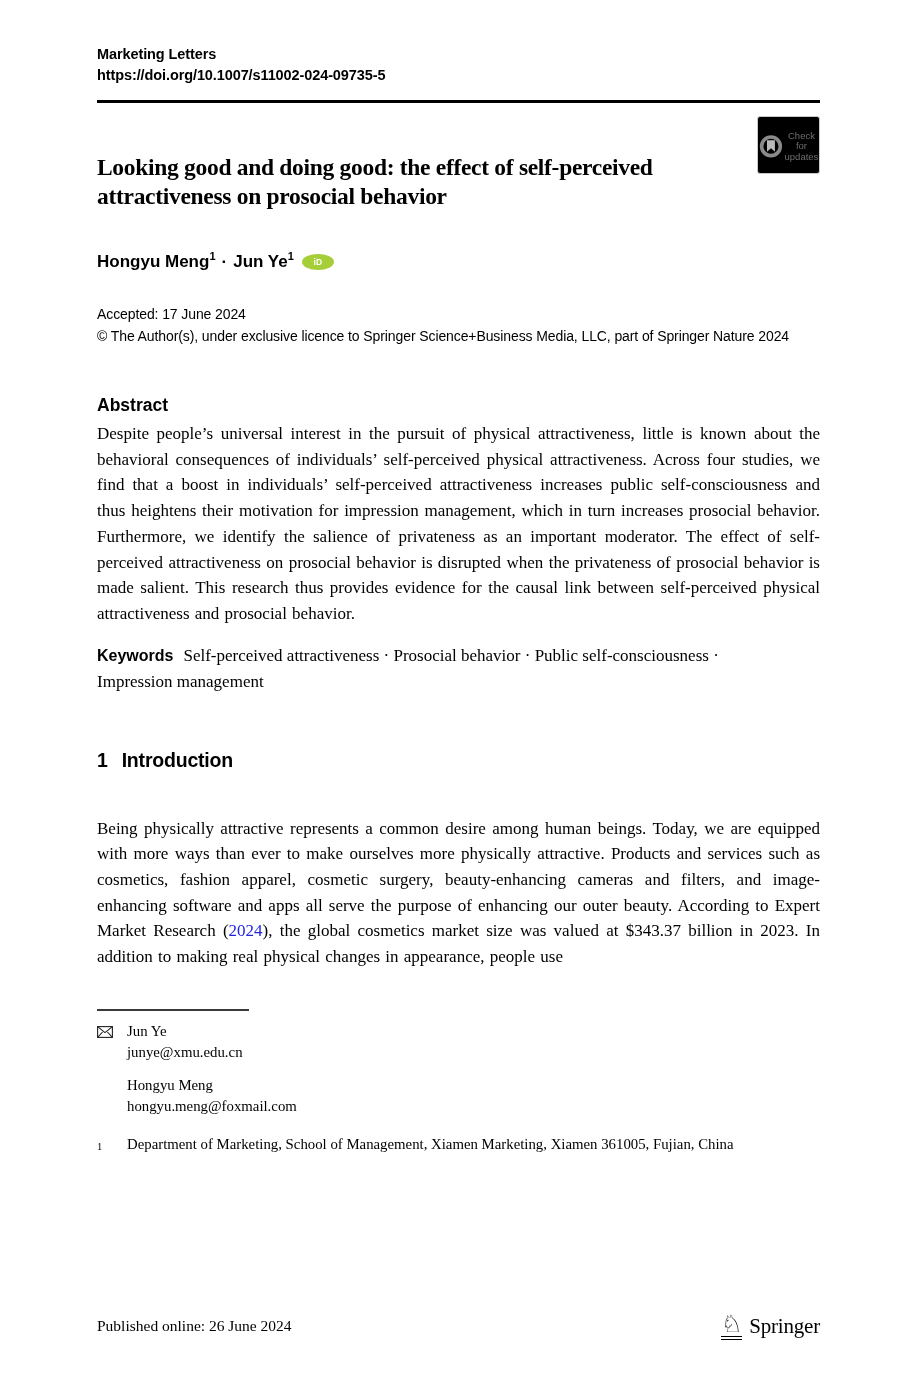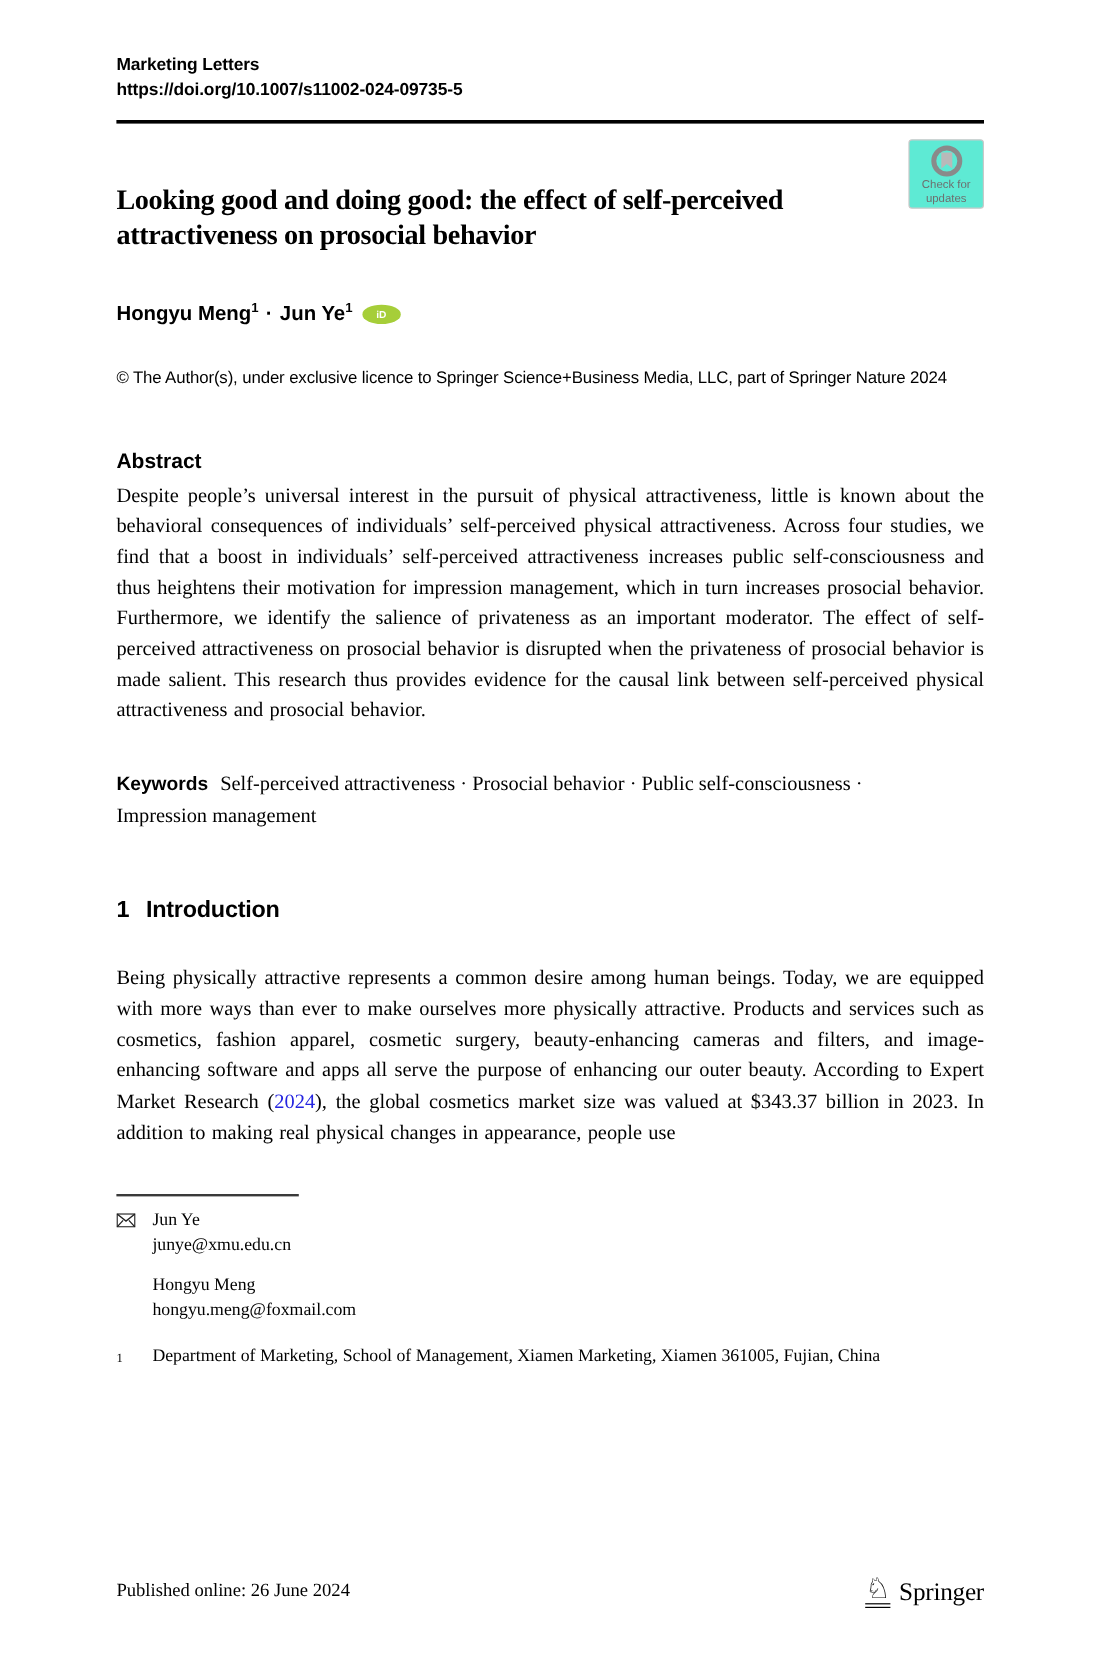--- a/index.html
+++ b/index.html
@@ -37,25 +37,25 @@
     background: #000;
   }
 
   
   .update-badge {
     position: absolute;
     top: 116px;
     right: 98px;
     width: 63px;
     height: 58px;
-    background: #5eead4;
+    background: #000000;
     border: 1px solid #c9c9c9;
     border-radius: 3px;
     display: flex;
-    flex-direction: column;
+    flex-direction: row;
     align-items: center;
     justify-content: flex-start;
     padding-top: 3px;
     cursor: pointer;
     text-decoration: none;
   }
   .update-badge .badge-text {
     font-family: "Liberation Sans", sans-serif;
     font-size: 9.5px;
     line-height: 10.5px;
@@ -120,21 +120,21 @@
   .abstract-body {
     margin-top: 5px;
     font-size: 17px;
     line-height: 25.7px;
     text-align: justify;
     word-spacing: 1px;
   }
 
   
   .keywords-line {
-    margin-top: 35px;
+    margin-top: 16px;
     font-size: 17px;
     line-height: 26px;
     max-width: 660px;
   }
   .keywords-label {
     font-family: "Liberation Sans", sans-serif;
     font-weight: 700;
     font-size: 16px;
     margin-right: 10px;
   }
@@ -143,21 +143,21 @@
   .section-heading {
     margin-top: 54px;
     font-family: "Liberation Sans", sans-serif;
     font-weight: 700;
     font-size: 19.5px;
     letter-spacing: -0.2px;
   }
   .section-heading .sec-num { margin-right: 14px; }
 
   .intro-body {
-    margin-top: 32px;
+    margin-top: 44px;
     font-size: 17px;
     line-height: 25.7px;
     text-align: justify;
     word-spacing: 1px;
   }
   .cite-link { color: var(--link-blue, #2424e0); cursor: pointer; text-decoration: none; }
 
   
   .footnote-rule {
     margin-top: 39px;
@@ -227,20 +227,21 @@
     <h1 class="article-title">Looking good and doing good: the effect of self-perceived attractiveness on prosocial behavior</h1>
 
     <div class="author-line">
       <span><span>Hongyu Meng</span><sup>1</sup></span>
       <span class="author-sep">·</span>
       <span><span>Jun Ye</span><sup>1</sup></span>
       <span class="orcid-badge">iD</span>
     </div>
 
     <div class="dates-block">
+      <div>Accepted: 17 June 2024</div>
       <div class="copyright">© The Author(s), under exclusive licence to Springer Science+Business Media, LLC, part of Springer Nature 2024</div>
     </div>
 
     <div class="abstract-heading">Abstract</div>
     <p class="abstract-body">Despite people’s universal interest in the pursuit of physical attractiveness, little is known about the behavioral consequences of individuals’ self-perceived physical attractiveness. Across four studies, we find that a boost in individuals’ self-perceived attractiveness increases public self-consciousness and thus heightens their motivation for impression management, which in turn increases prosocial behavior. Furthermore, we identify the salience of privateness as an important moderator. The effect of self-perceived attractiveness on prosocial behavior is disrupted when the privateness of prosocial behavior is made salient. This research thus provides evidence for the causal link between self-perceived physical attractiveness and prosocial behavior.</p>
 
     <p class="keywords-line"><span class="keywords-label">Keywords</span><span>Self-perceived attractiveness · Prosocial behavior · Public self-consciousness · Impression management</span></p>
 
     <h2 class="section-heading"><span class="sec-num">1</span><span>Introduction</span></h2>
 

